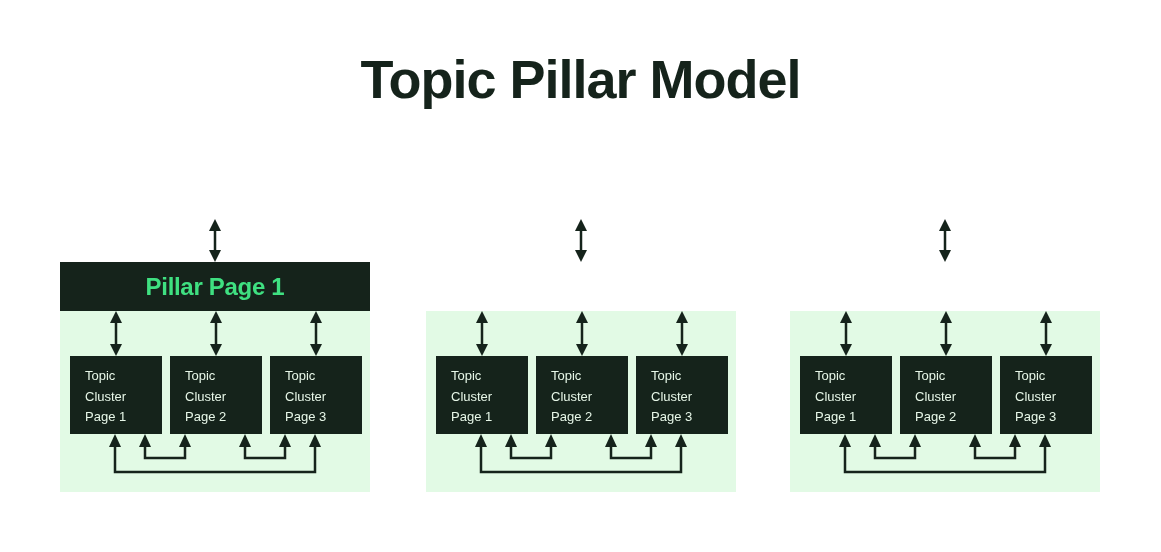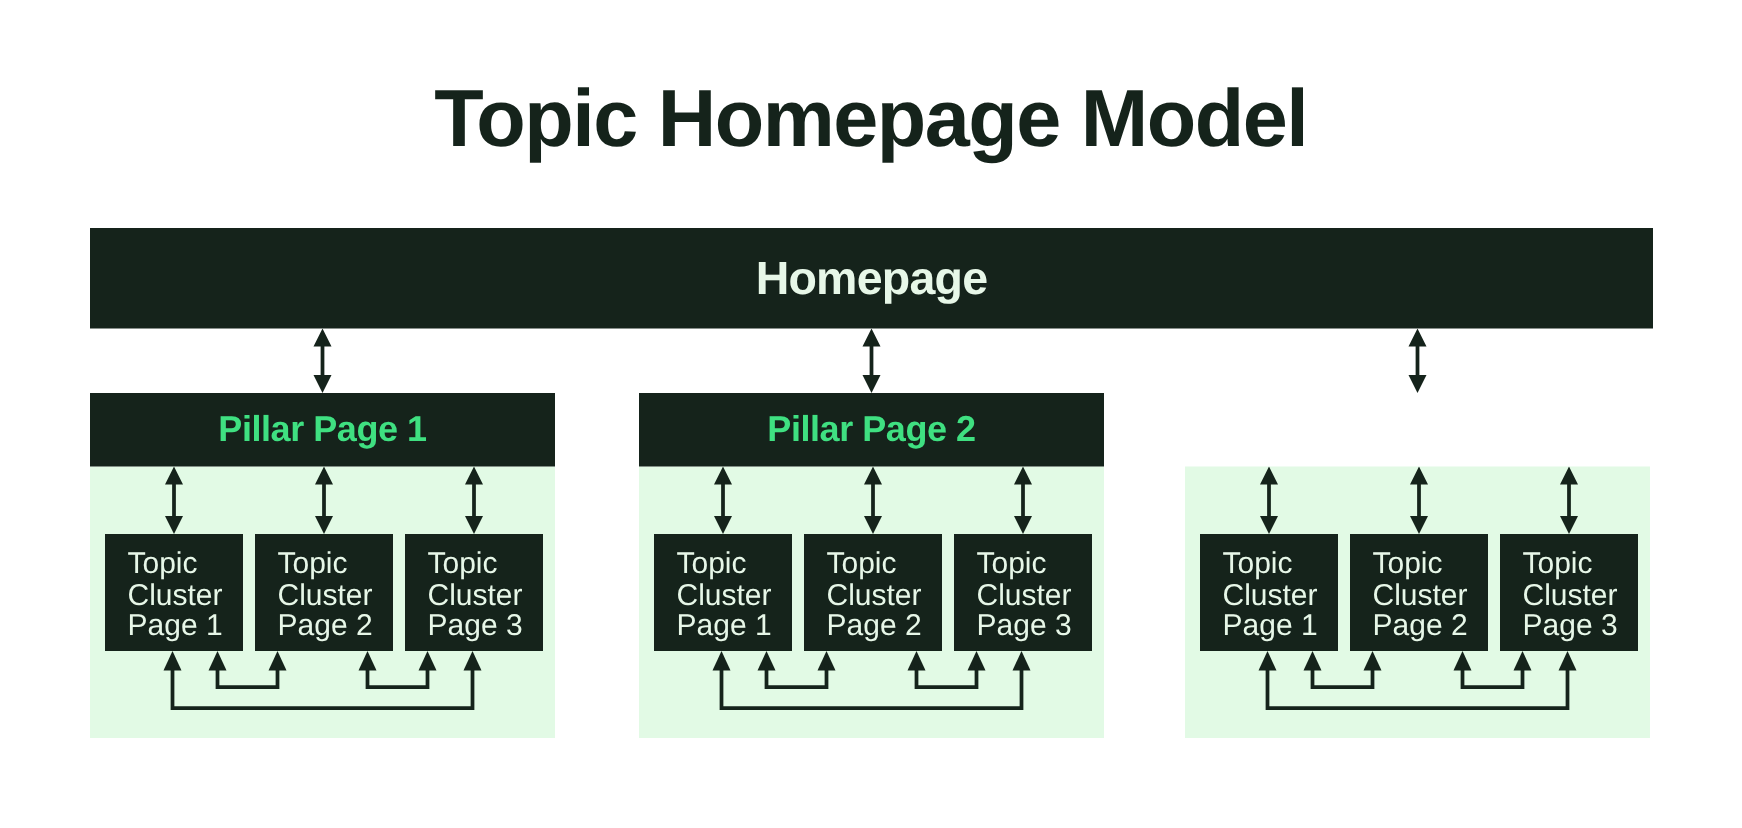--- a/index.html
+++ b/index.html
@@ -76,21 +76,21 @@
     width: 310px; height: 181px;
     background: var(--panel);
   }
   .tc-box {
     position: absolute;
     top: 94px;
     width: 92px; height: 78px;
     background: var(--dark);
     color: var(--mint-text);
     padding: 10px 6px 0 15px;
-    font-size: 20px;
+    font-size: 13px;
     line-height: 20.5px;
   }
   .tc-box .page-label { font-weight: 400; }
   .tc-line { display: block; }
   .box-1 { left: 10px; }
   .box-2 { left: 110px; }
   .box-3 { left: 210px; }
   .harrow-1 { left: 49px;  top: 49px; }
   .harrow-2 { left: 149px; top: 49px; }
   .harrow-3 { left: 249px; top: 49px; }
@@ -104,25 +104,22 @@
   .g3 { left: 790px; }
   .home-arrow-1 { left: 208px; top: 219px; }
   .home-arrow-2 { left: 574px; top: 219px; }
   .home-arrow-3 { left: 938px; top: 219px; }
 </style>
 </head>
 <body>
 
 <div class="canvas">
 
-  <h1 class="title">Topic Homepage Model</h1>
-
-  <div class="homepage-bar">
-    <span class="bar-label">Homepage</span>
-  </div>
+  <h1 class="title">Topic Pillar Model</h1>
+
 
   <svg class="varrow home-arrow-1" width="14" height="43" viewBox="0 0 14 43" aria-hidden="true">
     <polygon points="7,0 1,12 13,12" fill="currentColor"></polygon>
     <rect x="5.75" y="8" width="2.5" height="27" fill="currentColor"></rect>
     <polygon points="7,43 1,31 13,31" fill="currentColor"></polygon>
   </svg>
   <svg class="varrow home-arrow-2" width="14" height="43" viewBox="0 0 14 43" aria-hidden="true">
     <polygon points="7,0 1,12 13,12" fill="currentColor"></polygon>
     <rect x="5.75" y="8" width="2.5" height="27" fill="currentColor"></rect>
     <polygon points="7,43 1,31 13,31" fill="currentColor"></polygon>
@@ -179,23 +176,20 @@
       <polygon points="225,0 219,13 231,13" fill="currentColor"></polygon>
       <polygon points="255,0 249,13 261,13" fill="currentColor"></polygon>
       <path d="M85,9 L85,24 L125,24 L125,9" fill="none" stroke="currentColor" stroke-width="2.5"></path>
       <path d="M185,9 L185,24 L225,24 L225,9" fill="none" stroke="currentColor" stroke-width="2.5"></path>
       <path d="M55,9 L55,38 L255,38 L255,9" fill="none" stroke="currentColor" stroke-width="2.5"></path>
     </svg>
   </section>
 
   <section class="group g2">
     <div class="group-panel"></div>
-    <header class="group-header">
-      <span class="group-label">Pillar Page 2</span>
-    </header>
 
     <svg class="varrow harrow-1" width="14" height="45" viewBox="0 0 14 45" aria-hidden="true">
       <polygon points="7,0 1,12 13,12" fill="currentColor"></polygon>
       <rect x="5.75" y="8" width="2.5" height="29" fill="currentColor"></rect>
       <polygon points="7,45 1,33 13,33" fill="currentColor"></polygon>
     </svg>
     <svg class="varrow harrow-2" width="14" height="45" viewBox="0 0 14 45" aria-hidden="true">
       <polygon points="7,0 1,12 13,12" fill="currentColor"></polygon>
       <rect x="5.75" y="8" width="2.5" height="29" fill="currentColor"></rect>
       <polygon points="7,45 1,33 13,33" fill="currentColor"></polygon>

